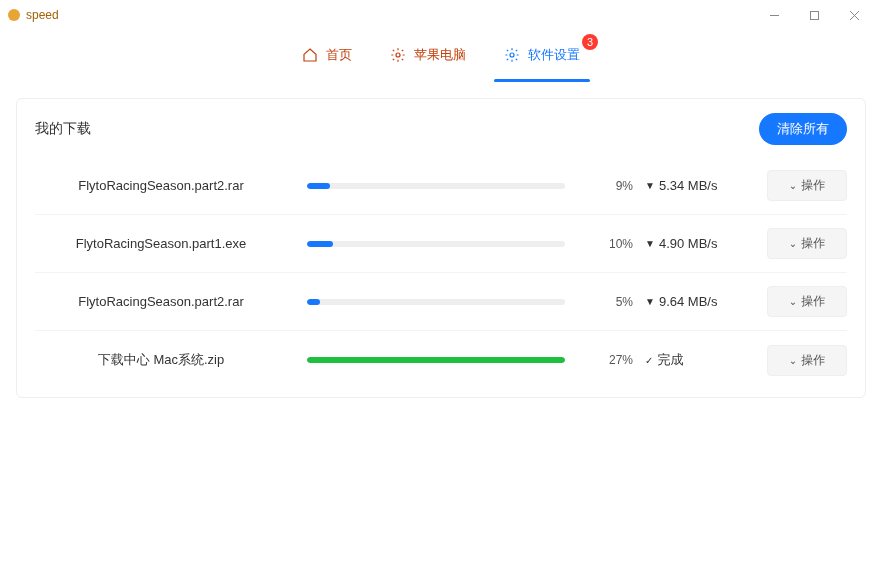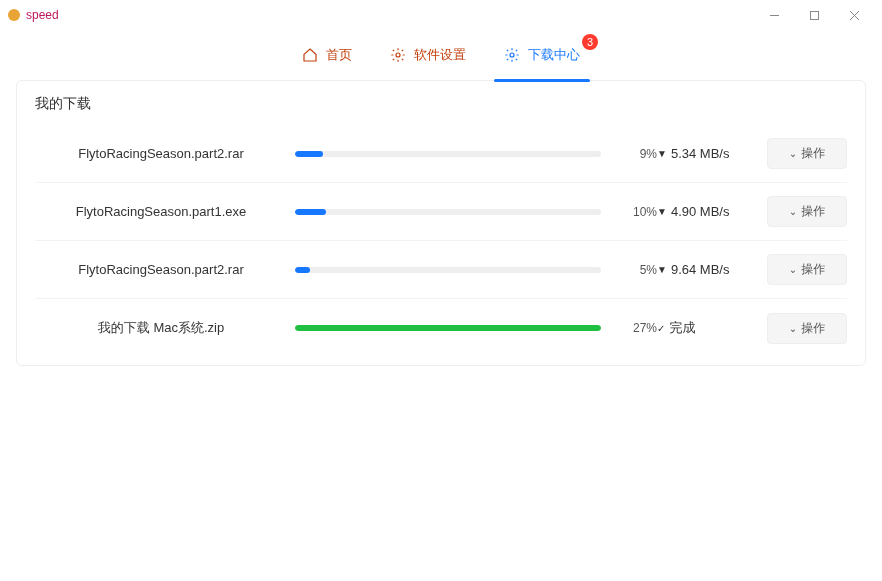--- a/index.html
+++ b/index.html
@@ -1,35 +1,35 @@
 <!DOCTYPE html>
 <html><head>
 <meta charset="utf-8">
 <style>
   * { box-sizing: border-box; margin: 0; padding: 0; }
   body { font-family: -apple-system, "Microsoft YaHei", "PingFang SC", sans-serif; background: #fff; width: 882px; height: 581px; overflow: hidden; font-size: 13px; color: #333; }
   .titlebar { height: 30px; display: flex; align-items: center; padding: 0 8px; }
   .titlebar-left { display: flex; align-items: center; gap: 6px; flex: 1; }
   .app-icon { width: 12px; height: 12px; border-radius: 50%; background: #e8a435; }
-  .app-title { color: #be185d; font-size: 12px; }
+  .app-title { color: #a16207; font-size: 12px; }
   .win-controls { display: flex; gap: 0; }
   .win-btn { width: 40px; height: 30px; display: flex; align-items: center; justify-content: center; color: #888; cursor: pointer; }
   .win-btn svg { width: 11px; height: 11px; }
   .tabs { display: flex; justify-content: center; gap: 30px; height: 50px; align-items: center; border-bottom: 1px solid transparent; }
   .tab { display: flex; align-items: center; gap: 8px; color: #c2410c; cursor: pointer; padding: 0 4px; height: 50px; position: relative; }
   .tab.active { color: #1677ff; }
   .tab.active::after { content: ""; position: absolute; bottom: -2px; left: -6px; right: -6px; height: 3px; background: #1677ff; border-radius: 2px; }
   .tab-icon { width: 16px; height: 16px; display: flex; align-items: center; justify-content: center; }
   .tab-icon svg { width: 16px; height: 16px; }
   .badge { position: absolute; top: 4px; right: -14px; min-width: 16px; height: 16px; border-radius: 8px; background: #ff3b30; color: #fff; font-size: 11px; display: flex; align-items: center; justify-content: center; padding: 0 4px; }
-  .panel { margin: 0 16px; border: 1px solid #eee; border-radius: 6px; padding: 14px 18px 8px 18px; }
+  .panel { margin: 18px 16px; border: 1px solid #eee; border-radius: 6px; padding: 14px 18px 8px 18px; }
   .panel-header { display: flex; align-items: center; justify-content: space-between; margin-bottom: 12px; }
   .panel-title { font-size: 14px; color: #333; }
   .clear-btn { background: #1677ff; color: #fff; border: none; border-radius: 18px; padding: 7px 18px; font-size: 13px; cursor: pointer; }
-  .dl-row { display: grid; grid-template-columns: 260px 1fr 56px 110px 80px; align-items: center; height: 58px; border-bottom: 1px solid #f3f3f3; gap: 0; }
+  .dl-row { display: grid; grid-template-columns: 260px 1fr 56px 110px 80px; align-items: center; height: 58px; border-bottom: 1px solid #f3f3f3; gap: 12px; }
   .dl-row:last-child { border-bottom: none; }
   .dl-name { font-size: 13px; color: #333; text-align: center; padding-right: 8px; overflow: hidden; text-overflow: ellipsis; white-space: nowrap; }
   .dl-bar { position: relative; height: 6px; background: #eee; border-radius: 3px; overflow: hidden; }
   .dl-fill { position: absolute; left: 0; top: 0; bottom: 0; border-radius: 3px; }
   .dl-fill.blue { background: #1677ff; }
   .dl-fill.green { background: #1fbf3f; }
   .dl-pct { font-size: 12px; color: #555; text-align: right; }
   .dl-speed { font-size: 13px; color: #333; display: flex; align-items: center; gap: 4px; justify-content: flex-start; }
   .dl-speed .arrow { font-size: 10px; }
   .op-btn { background: #f5f5f5; border: 1px solid #eee; border-radius: 4px; padding: 6px 10px; font-size: 12px; color: #555; cursor: pointer; display: flex; align-items: center; gap: 4px; justify-content: center; white-space: nowrap; }
@@ -72,37 +72,38 @@
     </span>
     <span>首页</span>
   </div>
   <div class="tab">
     <span class="tab-icon">
       <svg viewBox="0 0 24 24" fill="none" stroke="currentColor" stroke-width="1.8">
           <circle cx="12" cy="12" r="3"></circle>
           <path d="M12 2v3M12 19v3M4.2 4.2l2.1 2.1M17.7 17.7l2.1 2.1M2 12h3M19 12h3M4.2 19.8l2.1-2.1M17.7 6.3l2.1-2.1"></path>
         </svg>
     </span>
-    <span>软件设置</span>
+    <span>苹果电脑</span>
   </div>
   <div class="tab active">
     <span class="tab-icon">
       <svg viewBox="0 0 24 24" fill="none" stroke="currentColor" stroke-width="1.8">
           <circle cx="12" cy="12" r="3"></circle>
           <path d="M12 2v3M12 19v3M4.2 4.2l2.1 2.1M17.7 17.7l2.1 2.1M2 12h3M19 12h3M4.2 19.8l2.1-2.1M17.7 6.3l2.1-2.1"></path>
         </svg>
     </span>
-    <span>下载中心</span>
+    <span>软件设置</span>
     <span class="badge">3</span>
   </div>
 </div>
 
 <div class="panel">
   <div class="panel-header">
     <div class="panel-title">我的下载</div>
+    <button class="clear-btn">清除所有</button>
   </div>
   <div id="dl-list">
       <div class="dl-row">
         <div class="dl-name">FlytoRacingSeason.part2.rar</div>
         <div class="dl-bar">
           <div class="dl-fill blue" style="width: 9%;"></div>
         </div>
         <div class="dl-pct">9%</div>
         <div class="dl-speed">
           <span class="arrow">▼</span>
@@ -137,21 +138,21 @@
         <div class="dl-speed">
           <span class="arrow">▼</span>
           <span>9.64 MB/s</span>
         </div>
         <button class="op-btn">
           <span class="chev">⌄</span>
           <span>操作</span>
         </button>
       </div>
       <div class="dl-row">
-        <div class="dl-name">我的下载 Mac系统.zip</div>
+        <div class="dl-name">下载中心 Mac系统.zip</div>
         <div class="dl-bar">
           <div class="dl-fill green" style="width: 100%;"></div>
         </div>
         <div class="dl-pct">27%</div>
         <div class="dl-speed">
           <span class="arrow">✓</span>
           <span>完成</span>
         </div>
         <button class="op-btn">
           <span class="chev">⌄</span>

